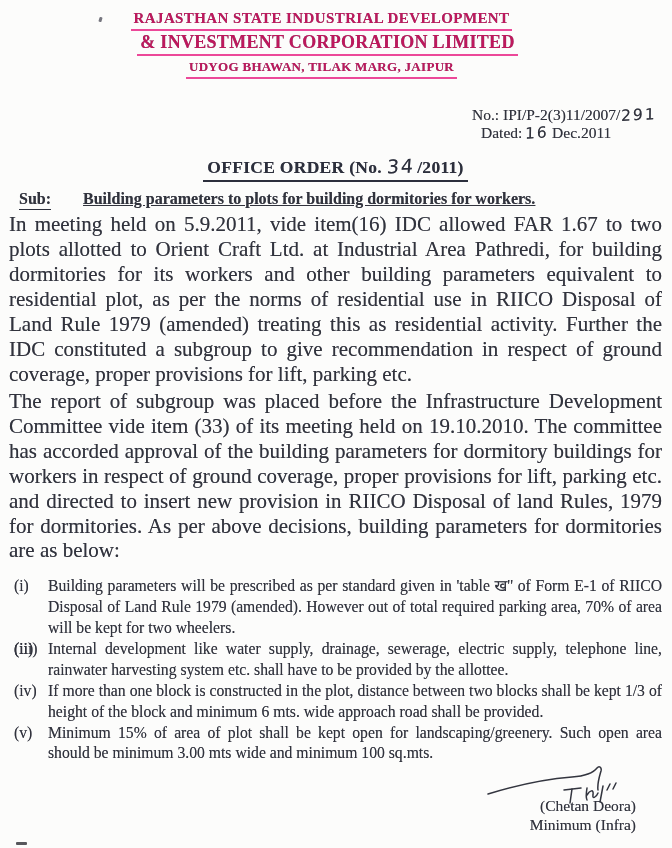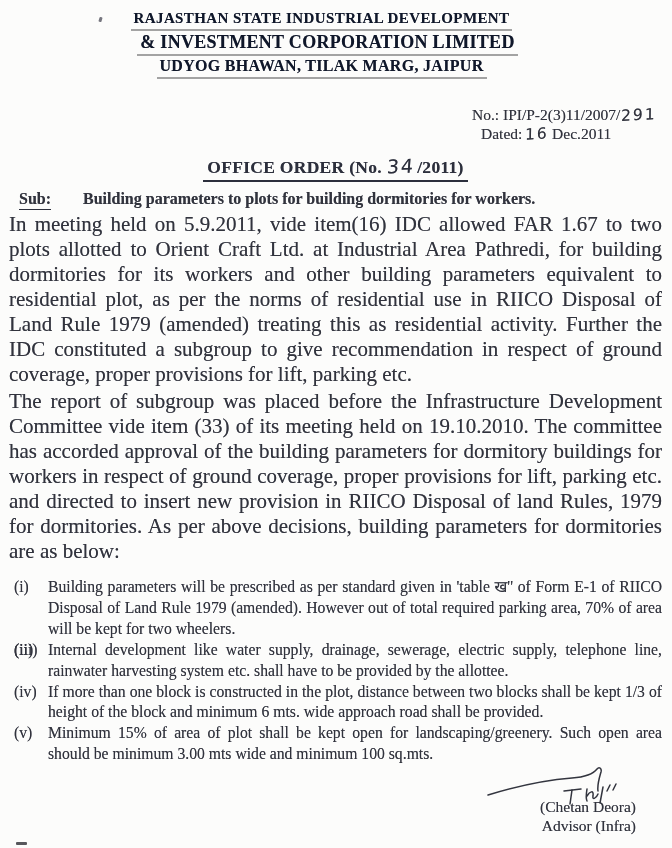--- a/index.html
+++ b/index.html
@@ -14,27 +14,27 @@
     padding:8px 10px 0 9px;
     overflow:hidden;
     text-shadow:0 0 0.3px rgba(42,44,58,0.55);
   }
 
   
   .header { text-align:center; transform:translateX(-14px); line-height:1.25; }
   .h-line {
     display:inline-block;
     font-weight:bold;
-    color:#0f172a;
-    border-bottom:2px solid #a3a3a3;
+    color:#be185d;
+    border-bottom:2px solid #ec4899;
     padding:0 3px 1px 3px;
   }
   .h-size1 { font-size:15px; letter-spacing:0.4px; }
   .h-size2 { font-size:18px; letter-spacing:0.3px;margin-left:12px; }
-  .h-size3 { font-size:16px; letter-spacing:0.3px; }
+  .h-size3 { font-size:13px; letter-spacing:0.3px; }
 
   
   .ref { width:fit-content; margin:27px 4px 0 auto; font-size:15.5px; line-height:1.2; }
   .ref-dated { margin-left:9px; }
   .ref span { vertical-align:baseline; }
 
   
   .hw {
     font-family:"DejaVu Sans", sans-serif;
     display:inline-block;
@@ -54,21 +54,21 @@
     font-size:17.5px;
     letter-spacing:0.3px;
     color:#2c2f3c;
     border-bottom:2px solid #2c2f3c;
     padding:0 4px 2px 4px;
   }
 
   
   .subject { display:flex; margin-top:8px; padding-left:10px; font-weight:bold; font-size:16px; }
   .sub-label { border-bottom:1.6px solid #2c2f3c; padding-bottom:1px; }
-  .sub-text  { margin-left:32px; }
+  .sub-text  { margin-left:32px;text-decoration:underline; }
 
   
   .para { margin-top:2px; text-align:justify; font-size:21px; line-height:1.19; }
 
   
   .list { margin-top:13px; }
   .item { position:relative; padding-left:39px; text-align:justify; font-size:15.7px; line-height:1.33; }
   .marker { position:absolute; left:5px; top:0; }
 
   
@@ -125,16 +125,16 @@
         <path d="M80 26 L97 24"></path>
         <path d="M88 25 L86 39"></path>
         <path d="M103 24 C102 30 102 34 103 36"></path>
         <path d="M103 31 C106 26 110 25 109 31 C108 35 112 34 114 29"></path>
         <path d="M119 22 L116 38"></path>
         <path d="M123 26 l3 -6"></path>
         <path d="M129 25 l3 -6"></path>
       </g>
     </svg>
     <div>(Chetan Deora)</div>
-    <div>Advisor (Infra)</div>
+    <div>Minimum (Infra)</div>
   </div>
 
 </div>
 
 </body></html>

